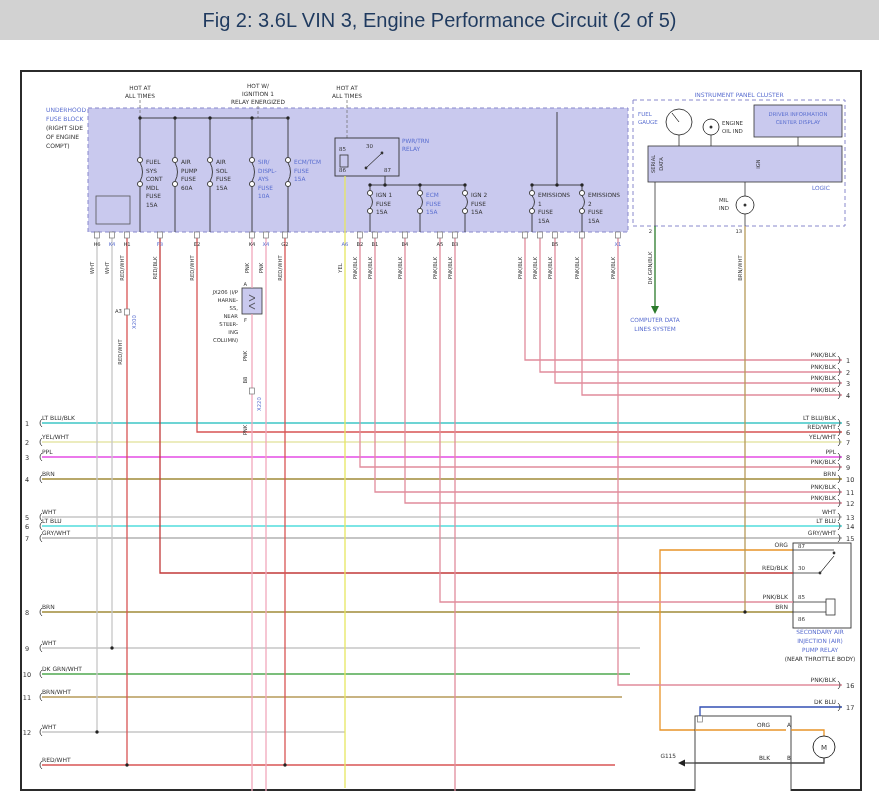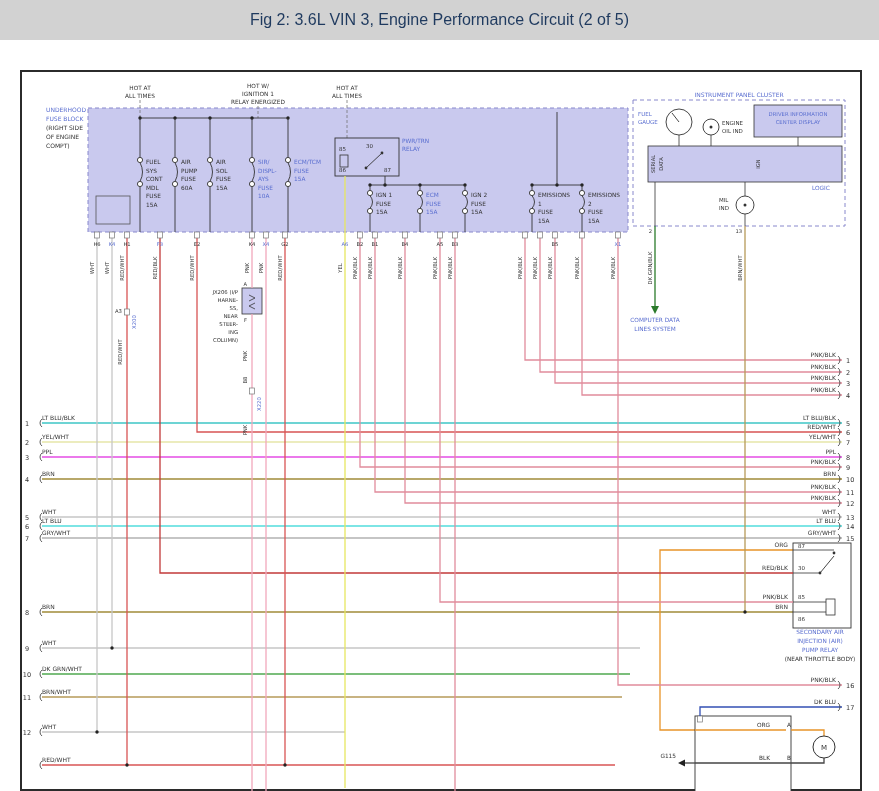--- a/index.html
+++ b/index.html
@@ -1,19 +1,19 @@
 <!DOCTYPE html>
 <html><head>
 <meta charset="utf-8">
 <style>
   html,body{margin:0;padding:0;background:#fff;}
   .page{position:relative;width:879px;height:791px;background:#fff;overflow:hidden;}
   .titlebar{position:absolute;top:0;left:0;width:879px;height:40px;background:#d2d2d2;
     display:flex;align-items:center;justify-content:center;z-index:2;}
-  .titlebar .title{font-family:"Liberation Sans",sans-serif;font-size:16px;color:#1f3a5f;}
+  .titlebar .title{font-family:"Liberation Sans",sans-serif;font-size:20px;color:#1f3a5f;}
   svg{position:absolute;top:0;left:0;}
   svg text{font-family:"DejaVu Sans",sans-serif;}
 </style>
 </head>
 <body>
 
 <div class="page">
   <div class="titlebar">
     <span class="title">Fig 2: 3.6L VIN 3, Engine Performance Circuit (2 of 5)</span>
   </div>

